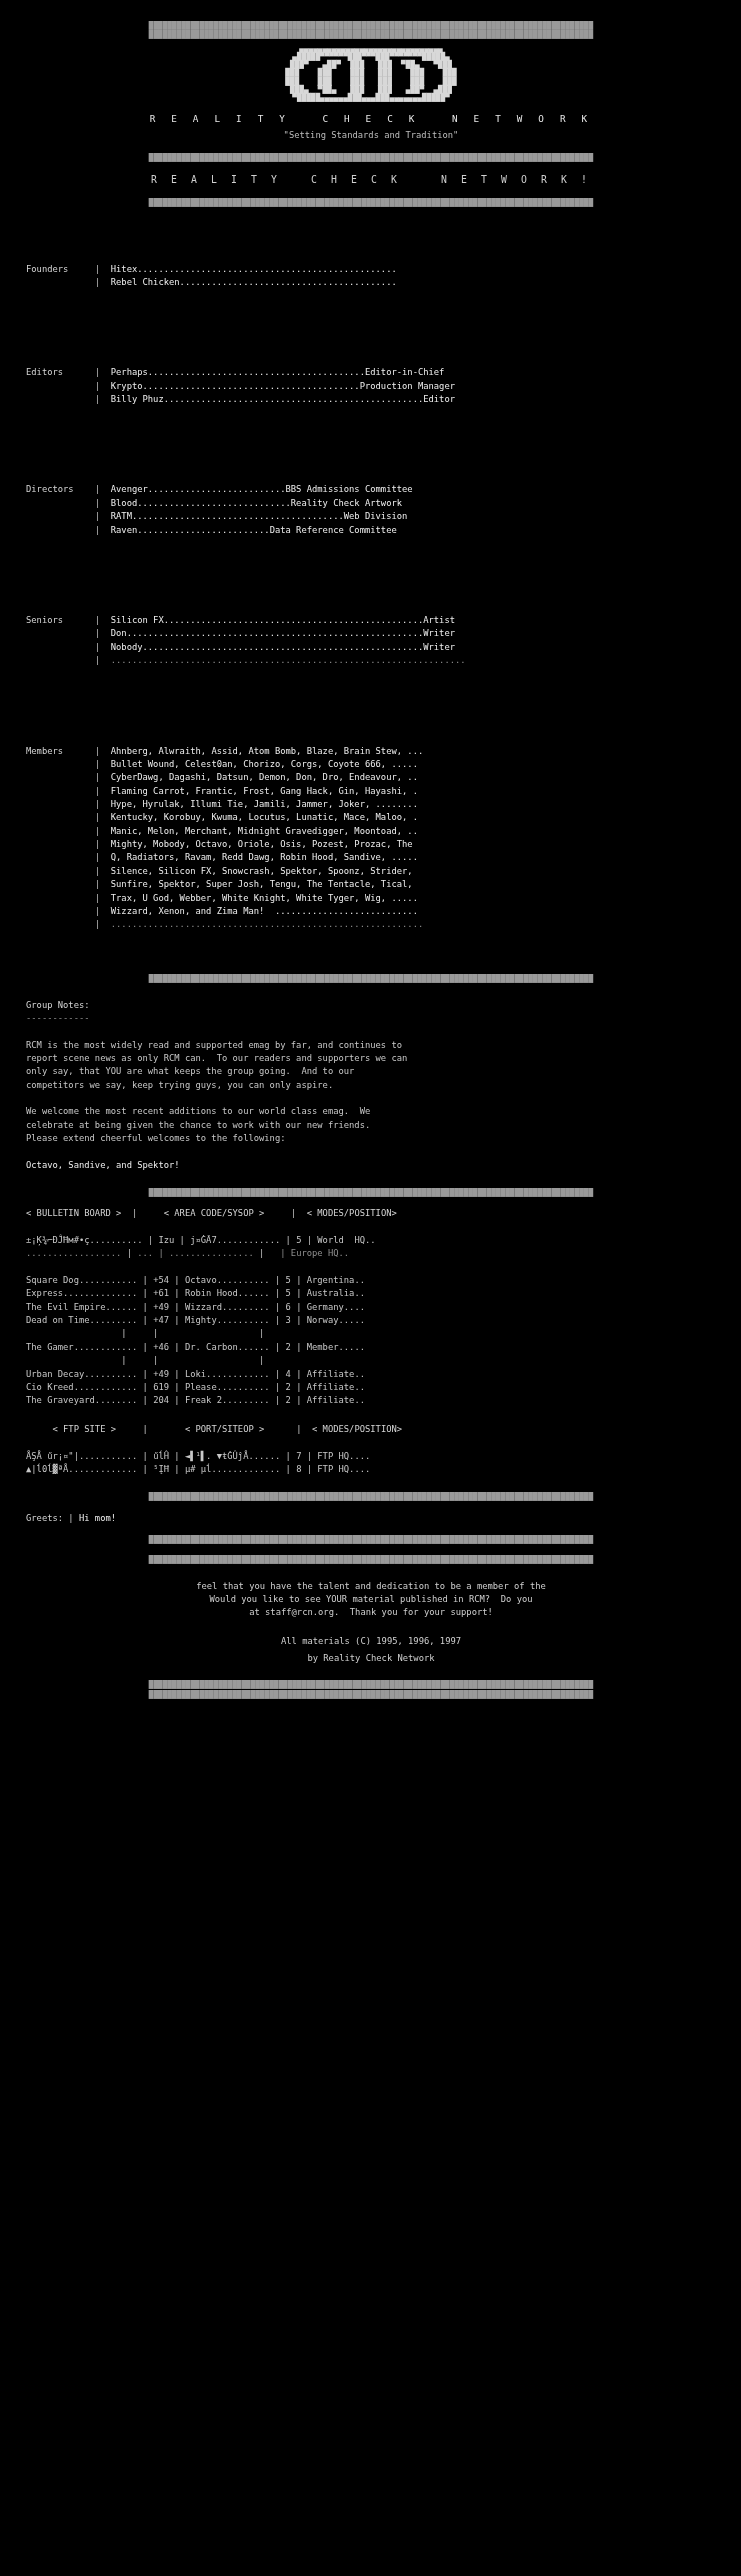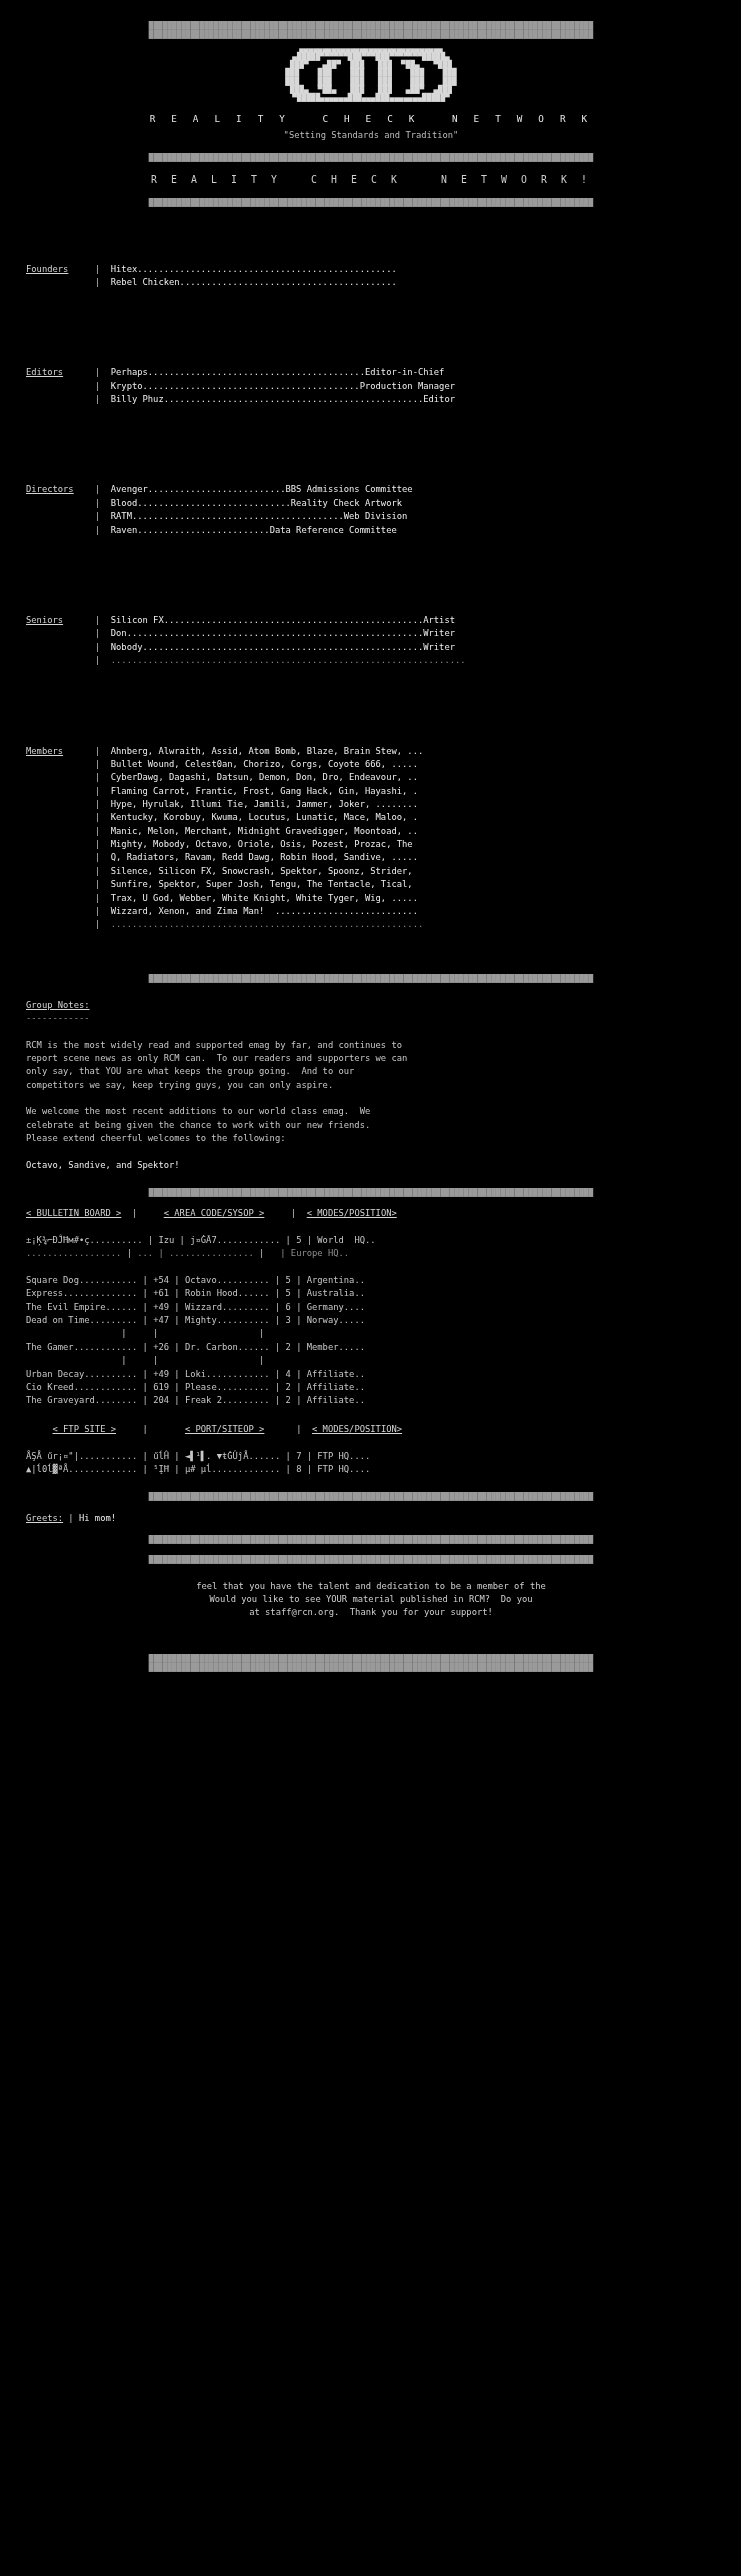--- a/index.html
+++ b/index.html
@@ -42,21 +42,21 @@
     white-space:pre;
   }
   .hdr-bar{
     color:#cfcfcf;
     font-size:9.8px;
     letter-spacing:4.1px;
     text-align:center;
     white-space:pre;
   }
   .sec{white-space:pre;color:#c0c0c0;}
-  .label{color:#d5d5d5;text-decoration:underline;}
+  .label{color:#d5d5d5;}
   .dim{color:#8f8f8f;}
   .bright{color:#efefef;}
   .tbl{white-space:pre;}
   .footline{text-align:center;white-space:pre;color:#d0d0d0;}
   .pad6{height:3.1px;}
   .pad12{height:6.2px;}
   .pad20{height:10.3px;}
   .pad30{height:15.5px;}
   .body-col{width:690px;margin:0 auto;white-space:pre;}
 </style>
@@ -164,21 +164,21 @@
   <div class="body-col tbl"><span class="label">&lt; BULLETIN BOARD &gt;</span>  |     <span class="label">&lt; AREA CODE/SYSOP &gt;</span>     |  <span class="label">&lt; MODES/POSITION&gt;</span>
 
 <span><span>±¡Ķ¾⌐ĐĴĦм#•ç..........</span> | <span>Izu |</span> <span>j¤ĠÃ7............</span> | <span>5 |</span> <span>World  HQ..</span></span>
 <span><span class="dim">..................</span> | <span class="dim">... |</span> <span class="dim">................</span> | <span class="dim">  |</span> <span class="dim">Europe HQ..</span></span>
 
 <span><span>Square Dog...........</span> | <span>+54 |</span> <span>Octavo..........</span> | <span>5 |</span> <span>Argentina..</span></span>
 <span><span>Express..............</span> | <span>+61 |</span> <span>Robin Hood......</span> | <span>5 |</span> <span>Australia..</span></span>
 <span><span>The Evil Empire......</span> | <span>+49 |</span> <span>Wizzard.........</span> | <span>6 |</span> <span>Germany....</span></span>
 <span><span>Dead on Time.........</span> | <span>+47 |</span> <span>Mighty..........</span> | <span>3 |</span> <span>Norway.....</span></span>
 <span><span></span>                  | <span>    |</span>                   |</span>
-<span><span>The Gamer............</span> | <span>+26 |</span> <span>Dr. Carbon......</span> | <span>2 |</span> <span>Member.....</span></span>
+<span><span>The Gamer............</span> | <span>+46 |</span> <span>Dr. Carbon......</span> | <span>2 |</span> <span>Member.....</span></span>
 <span><span></span>                  | <span>    |</span>                   |</span>
 <span><span>Urban Decay..........</span> | <span>+49 |</span> <span>Loki............</span> | <span>4 |</span> <span>Affiliate..</span></span>
 <span><span>Cio Kreed............</span> | <span>619 |</span> <span>Please..........</span> | <span>2 |</span> <span>Affiliate..</span></span>
 <span><span>The Graveyard........</span> | <span>204 |</span> <span>Freak 2.........</span> | <span>2 |</span> <span>Affiliate..</span></span>
 </div>
 
   <div class="pad30"></div>
 
   <div class="body-col tbl">     <span class="label">&lt; FTP SITE &gt;</span>     |       <span class="label">&lt; PORT/SITEOP &gt;</span>      |  <span class="label">&lt; MODES/POSITION&gt;</span>
 
@@ -196,21 +196,23 @@
   <div class="blockband">████████████████████████████████████████████████████████████████████████████████████████████████</div>
   <div class="pad20"></div>
   <div class="blockband">████████████████████████████████████████████████████████████████████████████████████████████████</div>
   <div class="pad30"></div>
 
   <div>
     <div class="footline">feel that you have the talent and dedication to be a member of the</div>
     <div class="footline">Would you like to see YOUR material published in RCM?  Do you</div>
     <div class="footline">at staff@rcn.org.  Thank you for your support!</div>
     <div class="pad30"></div>
+    <div class="footline">All materials (C) 1995, 1996, 1997</div>
     <div class="pad6"></div>
+    <div class="footline">by Reality Check Network</div>
   </div>
 
   <div class="pad30"></div>
   <div class="blockband">████████████████████████████████████████████████████████████████████████████████████████████████</div>
   <div class="blockband">████████████████████████████████████████████████████████████████████████████████████████████████</div>
 
 </div>
 
 
 </body></html>

